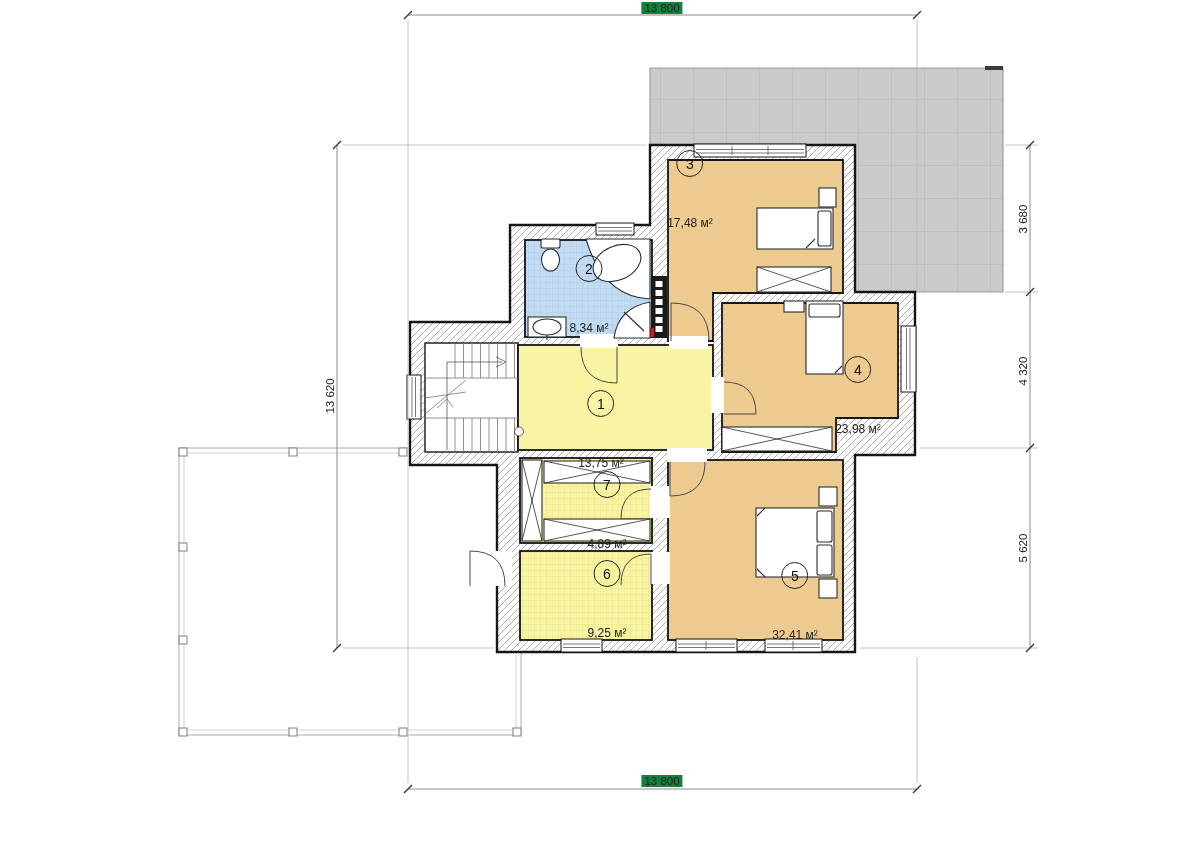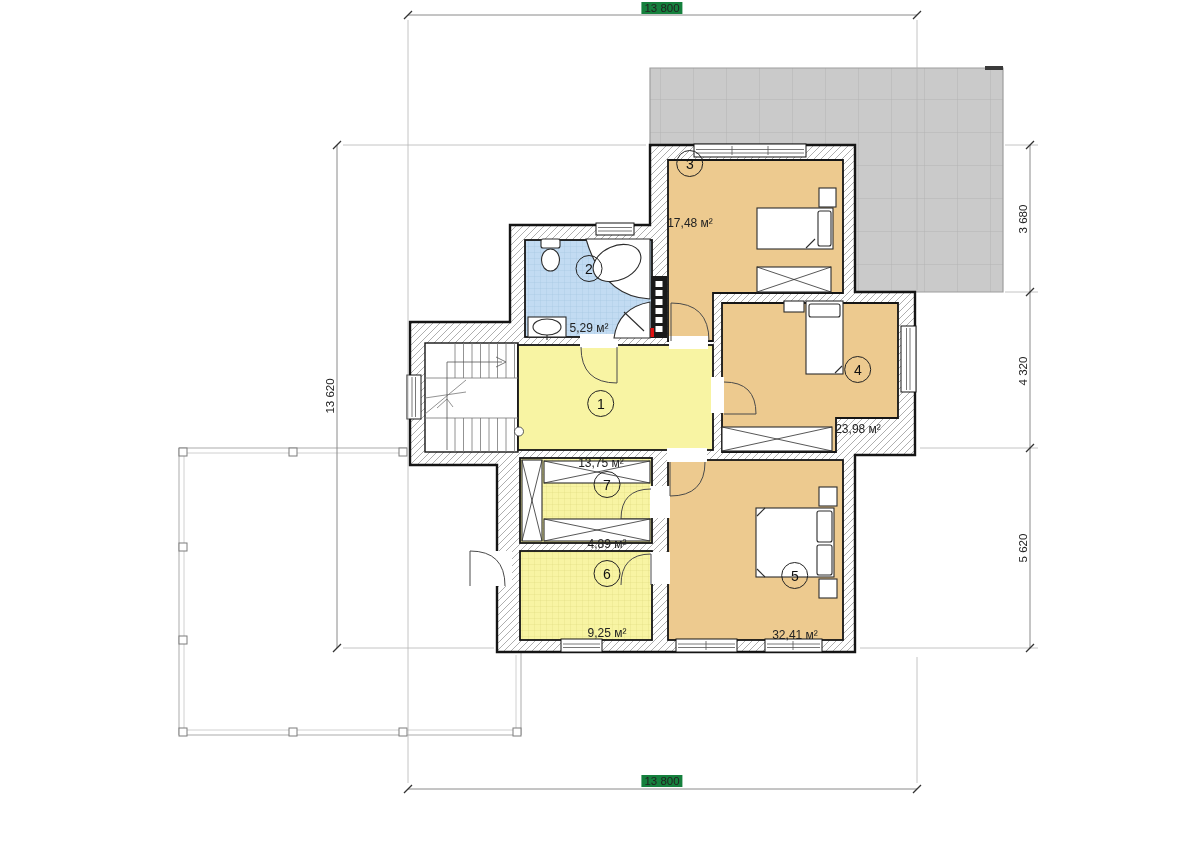--- a/index.html
+++ b/index.html
@@ -244,21 +244,21 @@
 <div class="dim-label vert" style="left:1023px;top:219px;">3 680</div>
 <div class="dim-label vert" style="left:1023px;top:371px;">4 320</div>
 <div class="dim-label vert" style="left:1023px;top:548px;">5 620</div>
 
 <div class="room-label" style="left:601px;top:430px;">
   <div class="room-circle">1</div>
   <div class="room-area">13,75 м²</div>
 </div>
 <div class="room-label" style="left:589px;top:295px;">
   <div class="room-circle">2</div>
-  <div class="room-area">5,29 м²</div>
+  <div class="room-area">8,34 м²</div>
 </div>
 <div class="room-label" style="left:690px;top:190px;">
   <div class="room-circle">3</div>
   <div class="room-area">17,48 м²</div>
 </div>
 <div class="room-label" style="left:858px;top:396px;">
   <div class="room-circle">4</div>
   <div class="room-area">23,98 м²</div>
 </div>
 <div class="room-label" style="left:795px;top:602px;">

